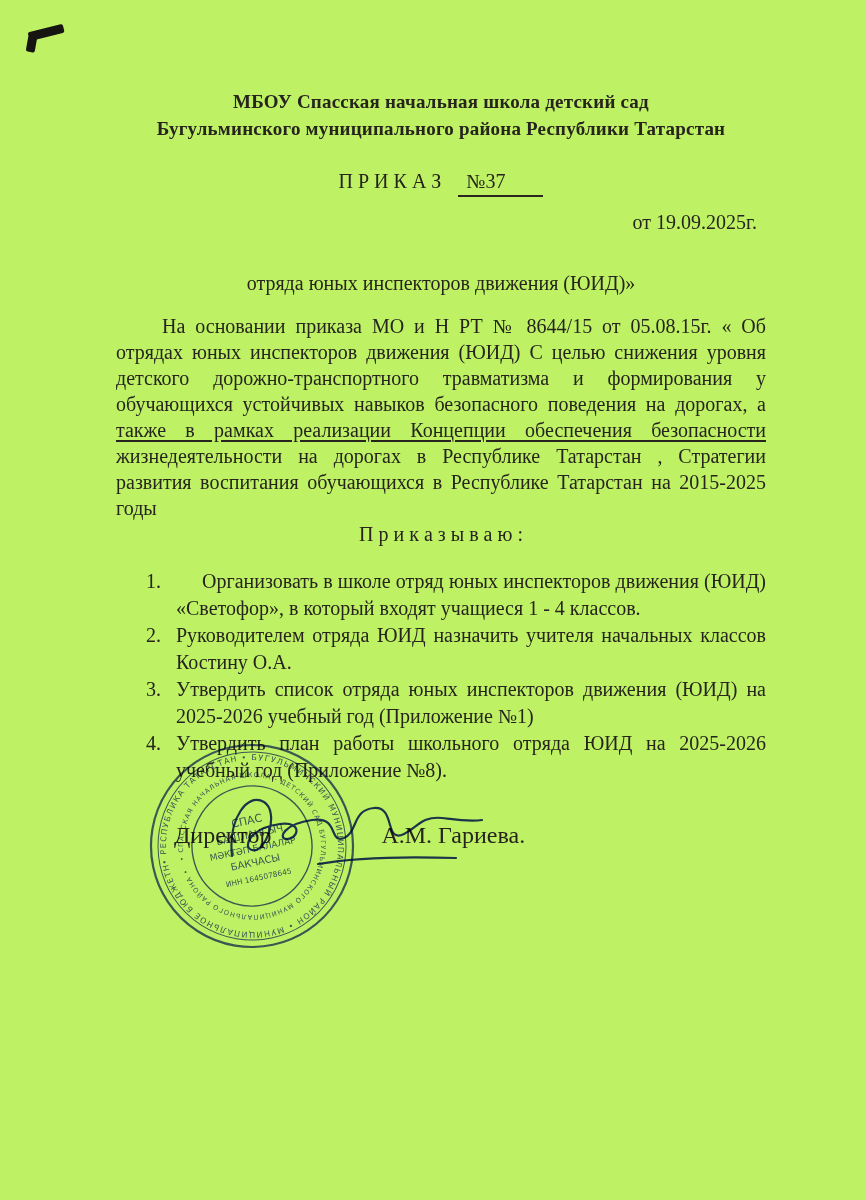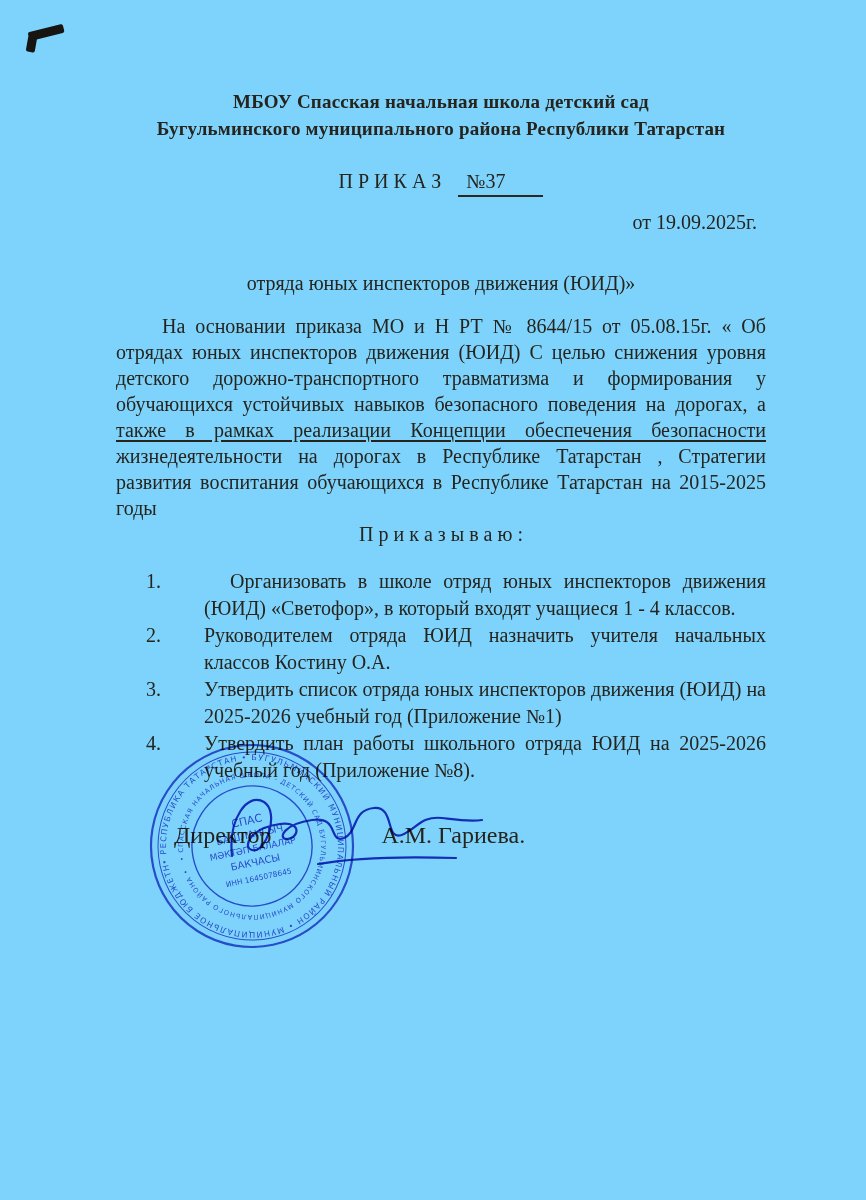--- a/index.html
+++ b/index.html
@@ -1,21 +1,21 @@
 <!DOCTYPE html>
 <html><head>
 <meta charset="utf-8">
 <style>
   * { margin:0; padding:0; box-sizing:border-box; }
   html,body { background:#ffffff; }
   body { width:866px; height:1200px; font-family:"Liberation Serif", serif; }
 
   .page {
     position:relative; width:866px; height:1200px;
-    background:#7dd3fc; color:#26241d; overflow:hidden;
+    background:#bef264; color:#26241d; overflow:hidden;
   }
   .content { padding:88px 100px 0 116px; }
 
   .scan-mark { position:absolute; left:24px; top:20px; width:48px; height:36px; z-index:5; }
 
   .header { text-align:center; font-weight:bold; font-size:19px; line-height:27px; letter-spacing:.2px; }
 
   .order-line { text-align:center; font-weight:normal; font-size:20px; margin-top:28px; }
   .order-no { display:inline-block; border-bottom:2px solid #2b291f; padding:0 38px 2px 8px; margin-left:12px; }
 
@@ -24,21 +24,21 @@
   .subject { text-align:center; font-size:20px; line-height:27px; margin-top:36px; }
 
   .body-par { margin-top:16px; font-size:20px; line-height:26px; text-align:justify; text-indent:46px; }
   .ul { text-decoration:underline; text-underline-offset:3px; }
 
   .command { text-align:center; font-size:20px; line-height:27px; }
 
   .list { margin-top:20px; margin-left:30px; font-size:20px; line-height:27px; }
   .item { display:flex; }
   .item .num { flex:none; width:30px; }
-  .item .txt { flex:1; text-align:justify;margin-left:28px; }
+  .item .txt { flex:1; text-align:justify; }
   .item.first .txt { text-indent:26px; }
 
   .sign-section { position:relative; margin-top:30px; height:250px; }
   .sign-row { display:flex; padding-left:58px; padding-top:8px; font-size:24px; position:relative; z-index:1; }
   .sign-name { margin-left:110px; }
 
   .stamp {
     position:absolute; left:28px; top:-76px; width:216px; height:216px;
     z-index:2; opacity:.85; mix-blend-mode:multiply; transform:rotate(-12deg);
   }

